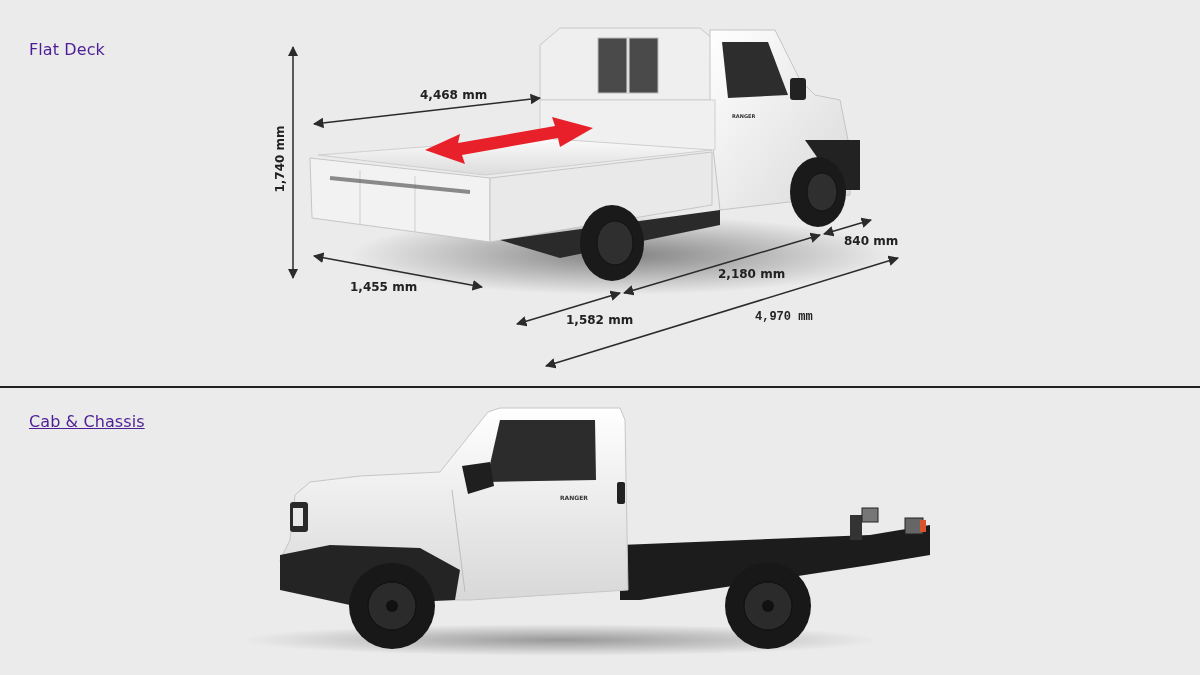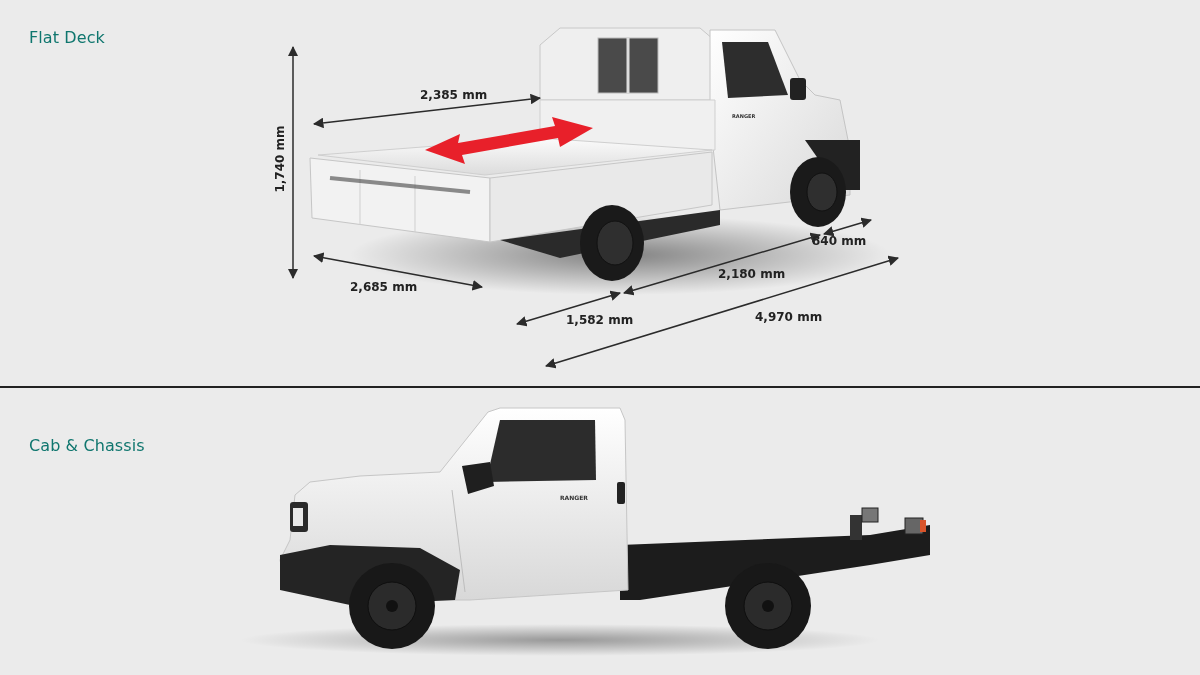--- a/index.html
+++ b/index.html
@@ -6,24 +6,25 @@
   body {
     width: 1200px; height: 675px; overflow: hidden;
     background: #ebebeb;
     font-family: "DejaVu Sans", "Liberation Sans", sans-serif;
     color: #1b1b1b;
     position: relative;
   }
   .section-title {
     position: absolute; left: 29px;
     font-size: 16px; font-weight: normal; letter-spacing: 0.1px;
-    color: #0f766e;
+    color: #4c1d95;
+    margin-top: 12px;
   }
   #title-flat { top: 28px; }
-  #title-cab { top: 436px; }
+  #title-cab { top: 400px; text-decoration: underline; }
   .divider {
     position: absolute; left: 0; top: 386px; width: 1200px; height: 1.5px;
     background: #222;
   }
   svg.scene { position: absolute; left: 0; top: 0; }
   .dim-label {
     position: absolute; font-size: 12px; font-weight: bold; color: #222;
     white-space: nowrap; font-family: "DejaVu Sans", sans-serif;
   }
   .rot { transform: rotate(-90deg); transform-origin: center; }
@@ -93,27 +94,27 @@
 
   <line x1="293" y1="47" x2="293" y2="278" stroke="#2b2b2b" stroke-width="1.5" marker-start="url(#ah)" marker-end="url(#ah)"></line>
   <line x1="314" y1="124" x2="540" y2="98" stroke="#2b2b2b" stroke-width="1.5" marker-start="url(#ah)" marker-end="url(#ah)"></line>
   <line x1="314" y1="256" x2="482" y2="287" stroke="#2b2b2b" stroke-width="1.5" marker-start="url(#ah)" marker-end="url(#ah)"></line>
   <line x1="517" y1="324" x2="620" y2="293" stroke="#2b2b2b" stroke-width="1.5" marker-start="url(#ah)" marker-end="url(#ah)"></line>
   <line x1="624" y1="293" x2="820" y2="235" stroke="#2b2b2b" stroke-width="1.5" marker-start="url(#ah)" marker-end="url(#ah)"></line>
   <line x1="824" y1="234" x2="871" y2="220" stroke="#2b2b2b" stroke-width="1.5" marker-start="url(#ah)" marker-end="url(#ah)"></line>
   <line x1="546" y1="366" x2="898" y2="258" stroke="#2b2b2b" stroke-width="1.5" marker-start="url(#ah)" marker-end="url(#ah)"></line>
 </svg>
 
-<div class="dim-label" style="left:420px;top:88px;">2,385 mm</div>
+<div class="dim-label" style="left:420px;top:88px;">4,468 mm</div>
 <div class="dim-label rot" style="left:245px;top:152px;width:70px;text-align:center;">1,740 mm</div>
-<div class="dim-label" style="left:350px;top:280px;">2,685 mm</div>
+<div class="dim-label" style="left:350px;top:280px;">1,455 mm</div>
 <div class="dim-label" style="left:566px;top:313px;">1,582 mm</div>
 <div class="dim-label" style="left:718px;top:267px;">2,180 mm</div>
-<div class="dim-label" style="left:812px;top:234px;">840 mm</div>
-<div class="dim-label" style="left:755px;top:310px;">4,970 mm</div>
+<div class="dim-label" style="left:844px;top:234px;">840 mm</div>
+<div class="dim-label" style="left:755px;top:310px;font-family:Liberation Mono, monospace;">4,970 mm</div>
 
 <svg class="scene" width="1200" height="675" viewBox="0 0 1200 675">
   <defs>
     <radialGradient id="shadow2" cx="50%" cy="50%" r="50%">
       <stop offset="0%" stop-color="#000" stop-opacity="0.35"></stop>
       <stop offset="100%" stop-color="#000" stop-opacity="0"></stop>
     </radialGradient>
     <linearGradient id="bodyGrad2" x1="0" y1="0" x2="0" y2="1">
       <stop offset="0%" stop-color="#ffffff"></stop>
       <stop offset="100%" stop-color="#d8d8d8"></stop>

